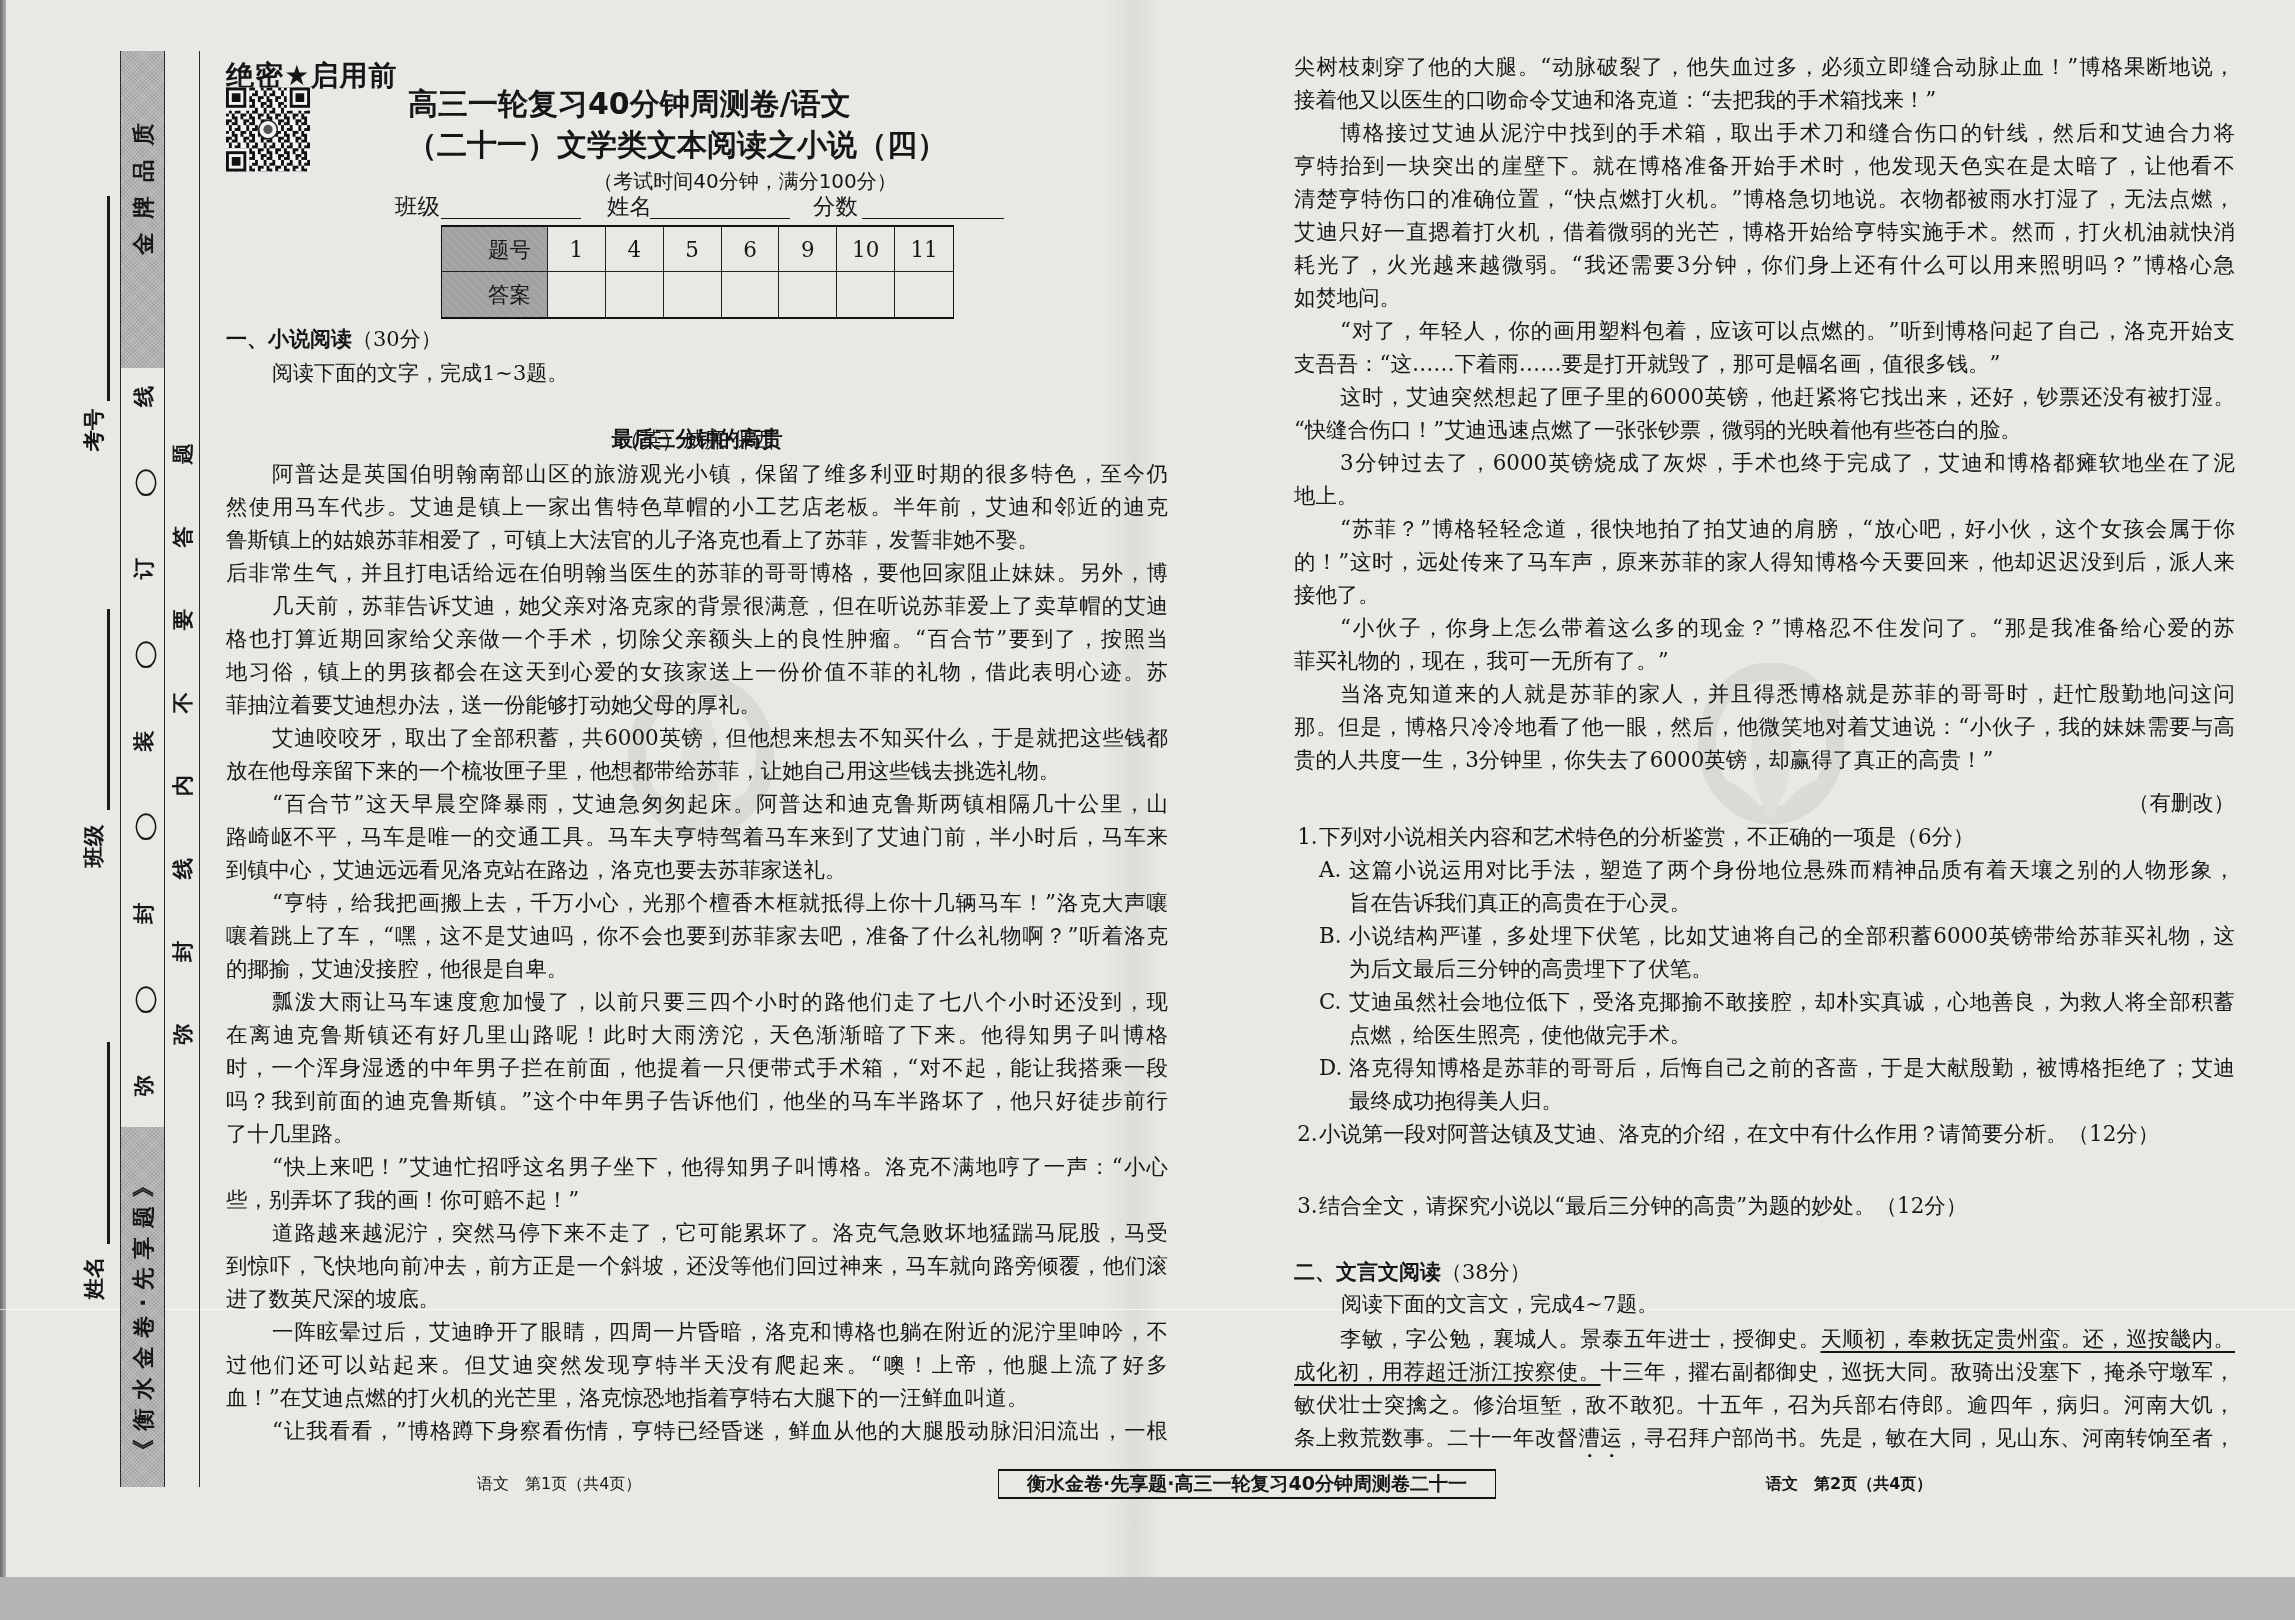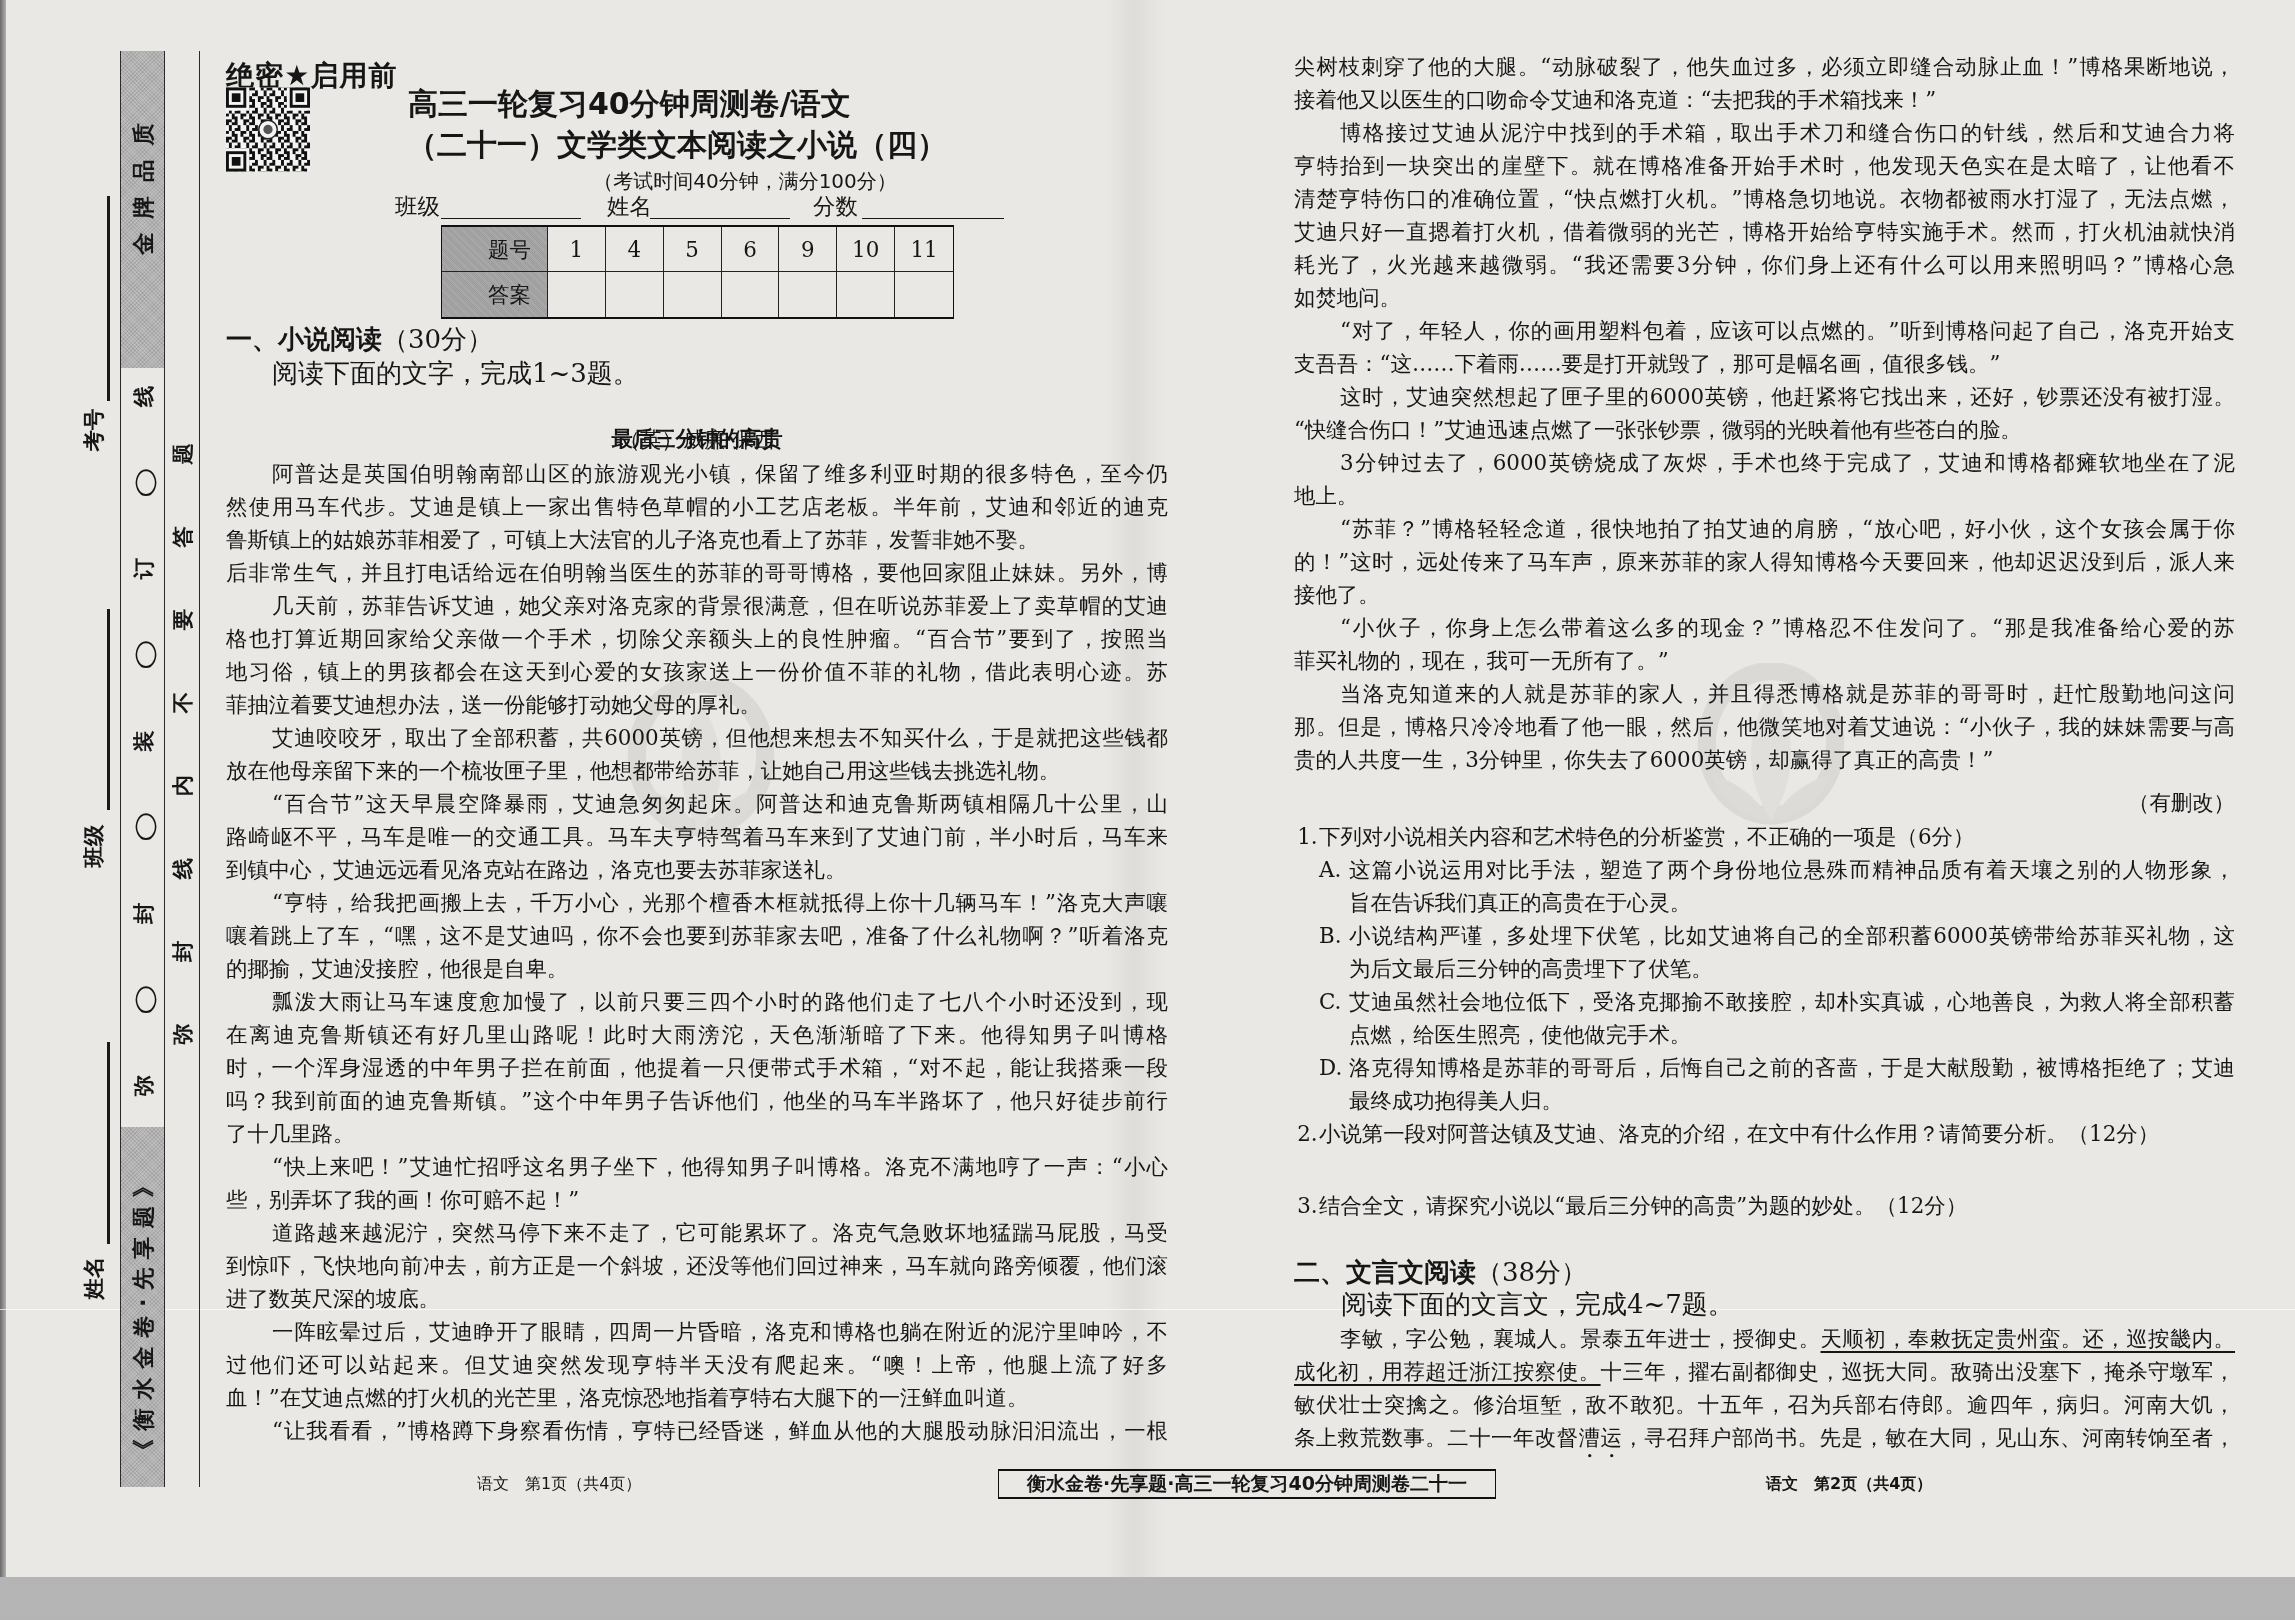--- a/index.html
+++ b/index.html
@@ -32,21 +32,21 @@
 .score-table .c.h{background-color:#a7a7a7;background-image:repeating-linear-gradient(45deg,rgba(0,0,0,.07) 0 0.5px,transparent 0.5px 1.6px);padding-left:30px;}
 .score-table .c.lastcol{border-right:none;}
 .score-table .c.lastrow{border-bottom:none;}
 
 
 .col-left{left:226px;width:942px;}
 .col-right{left:1294px;width:941px;}
 .ln{height:33px;line-height:33px;font-size:21.4px;text-align:justify;text-align-last:justify;}
 .ln.indent{padding-left:46px;}
 .ln.last{text-align-last:left;}
-.heading{font-size:26px;line-height:33px;}
+.heading{font-size:21px;line-height:33px;}
 .heading .h-main{font-family:"DejaVu Sans",sans-serif;font-weight:bold;}
 .center-txt{text-align:center;font-size:21.4px;line-height:33px;}
 .q-line{position:relative;height:33px;line-height:33px;font-size:21.4px;}
 .q-num{position:absolute;left:3.2px;top:0;}
 .q-text{padding-left:25px;}
 .opt-line{position:relative;height:33px;line-height:33px;font-size:21.4px;padding-left:55px;}
 .opt-label{position:absolute;left:25px;top:0;}
 .opt-text{text-align:justify;text-align-last:justify;}
 .opt-text.last{text-align-last:left;}
 .ul{text-decoration:underline;text-decoration-thickness:1.6px;text-underline-offset:5.3px;}

